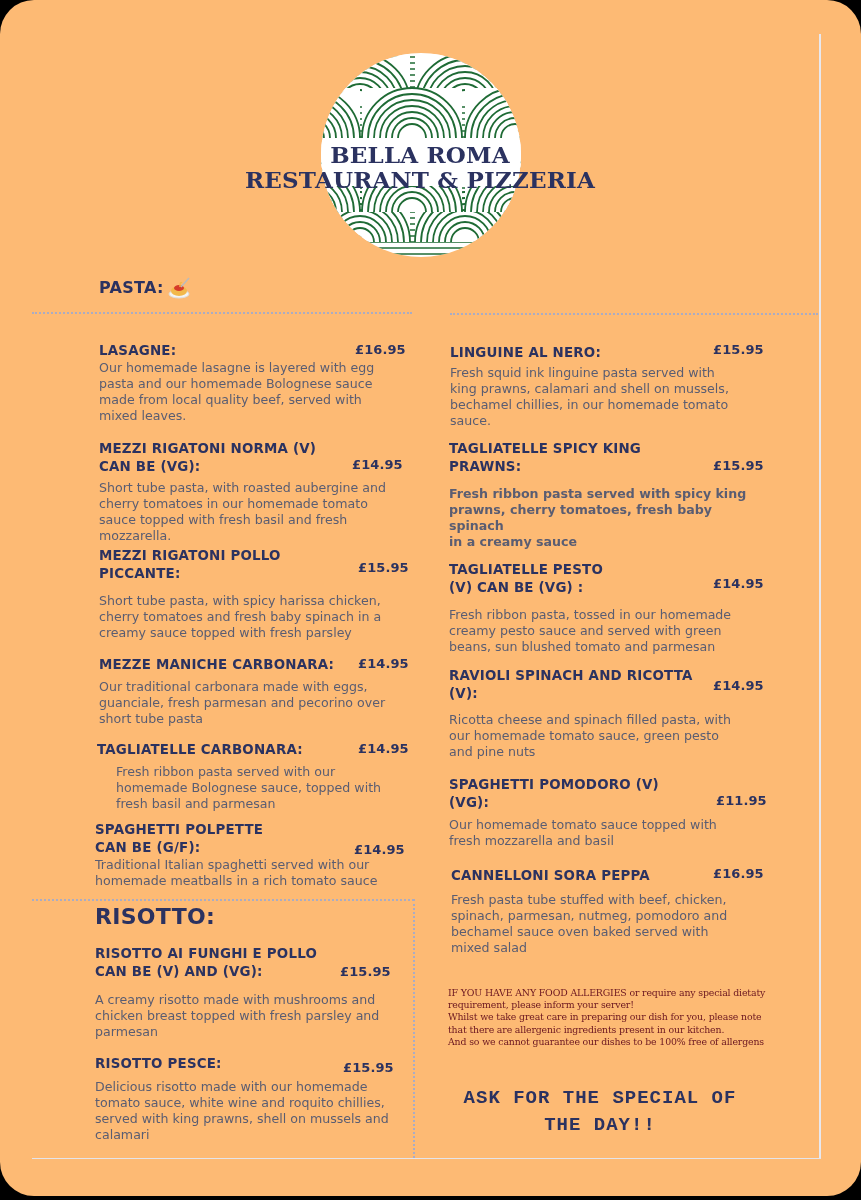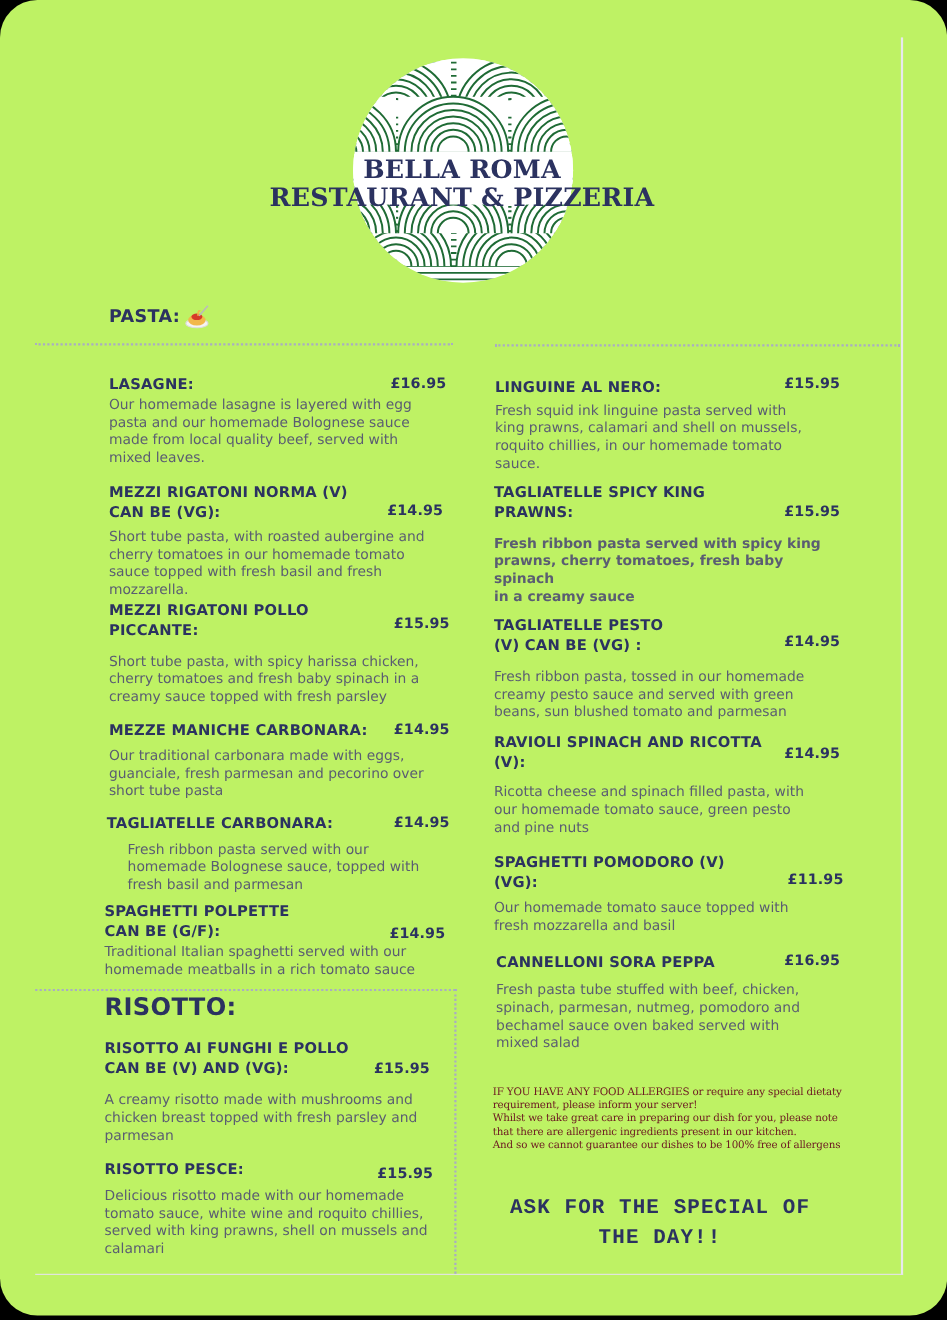--- a/index.html
+++ b/index.html
@@ -2,21 +2,21 @@
 <html><head>
   <meta charset="utf-8">
   <style>
     html, body { margin: 0; padding: 0; }
     body {
       width: 861px; height: 1200px; background: #000; position: relative; overflow: hidden;
       font-family: "DejaVu Sans", sans-serif;
     }
     .card {
       position: absolute; left: 0; top: 0; width: 861px; height: 1196px;
-      background: #bef264; border-radius: 34px; overflow: hidden;
+      background: #fdba74; border-radius: 34px; overflow: hidden;
     }
     .page-edge-right {
       position: absolute; left: 819px; top: 34px; width: 2px; height: 1125px; background: #e8e8ee;
     }
     .page-edge-bottom {
       position: absolute; left: 32px; top: 1158px; width: 789px; height: 1px; background: #e4e4ea;
     }
 
     
     .logo { position: absolute; left: 320px; top: 52px; width: 202px; height: 206px; }
@@ -229,21 +229,21 @@
 tomato sauce, white wine and roquito chillies,
 served with king prawns, shell on mussels and
 calamari</div>
   </div>
 
   <div class="item" style="left:450px; top:344px; width:320px;">
     <div class="item-name">LINGUINE AL NERO:</div>
     <div class="item-price" style="left:263px; top:-2px;">£15.95</div>
     <div class="item-desc" style="margin-top:3px;">Fresh squid ink linguine pasta served with
 king prawns, calamari and shell on mussels,
-roquito chillies, in our homemade tomato
+bechamel chillies, in our homemade tomato
 sauce.</div>
   </div>
 
   <div class="item" style="left:449px; top:440px; width:320px;">
     <div class="item-name">TAGLIATELLE SPICY KING
 PRAWNS:</div>
     <div class="item-price" style="left:264px; top:18px;">£15.95</div>
     <div class="item-desc" style="margin-top:10px;font-weight:bold;">Fresh ribbon pasta served with spicy king
 prawns, cherry tomatoes, fresh baby spinach
 in a creamy sauce</div>

